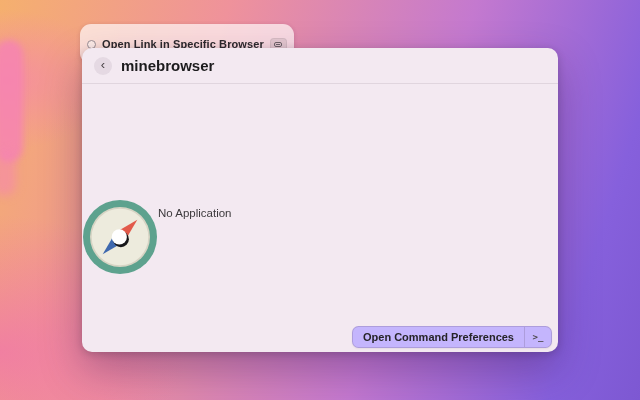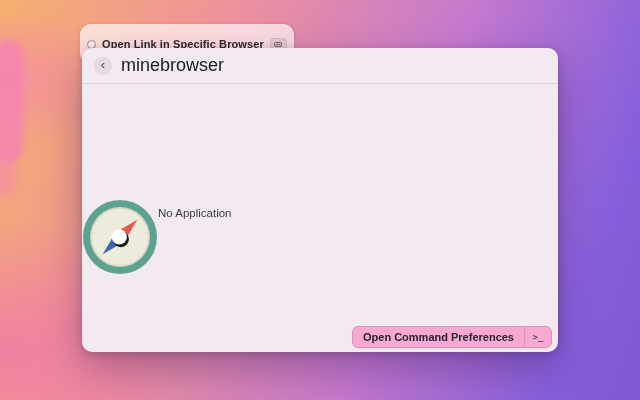--- a/index.html
+++ b/index.html
@@ -62,38 +62,38 @@
     border-bottom:1px solid rgba(60,40,60,0.10);
   }
   .back-button {
     width:18px; height:18px; border-radius:50%;
     background:rgba(60,40,60,0.08);
     display:flex; align-items:center; justify-content:center;
     color:#4a4448; font-size:13px; line-height:1; cursor:default;
   }
   .back-button span { transform:translateY(-1px); }
   .search-query {
-    margin-left:9px; font-size:18px; font-weight:400; color:#1c1b1d;
+    margin-left:9px; font-size:15px; font-weight:700; color:#1c1b1d;
   }
 
   
   .empty-state {
     position:absolute; left:0; right:0; top:36px; bottom:34px;
     display:flex; flex-direction:row; align-items:center;
   }
   .compass { margin-top:72px; width:76px; height:76px; }
   .empty-message {
     margin-top:23px; font-size:11.5px; font-weight:500; color:#3d3a3d;
   }
 
   
   .footer-button {
     position:absolute; right:6px; bottom:4px; height:22px;
     display:flex; align-items:stretch;
-    background:#f9a8d4; border:1px solid rgba(70,50,70,0.18); border-radius:6.5px;
+    background:#c4b5fd; border:1px solid rgba(70,50,70,0.18); border-radius:6.5px;
     overflow:hidden; box-shadow:0 1px 2px rgba(0,0,0,0.06);
   }
   .footer-button .btn-label {
     display:flex; align-items:center; padding:0 10px;
     font-size:11px; font-weight:700; color:#262428; white-space:nowrap;
   }
   .footer-button .btn-divider { width:1px; background:rgba(70,50,70,0.18); }
   .footer-button .btn-shortcut {
     display:flex; align-items:center; justify-content:center; width:26px;
     font-family:"DejaVu Sans Mono","Liberation Mono",monospace;

